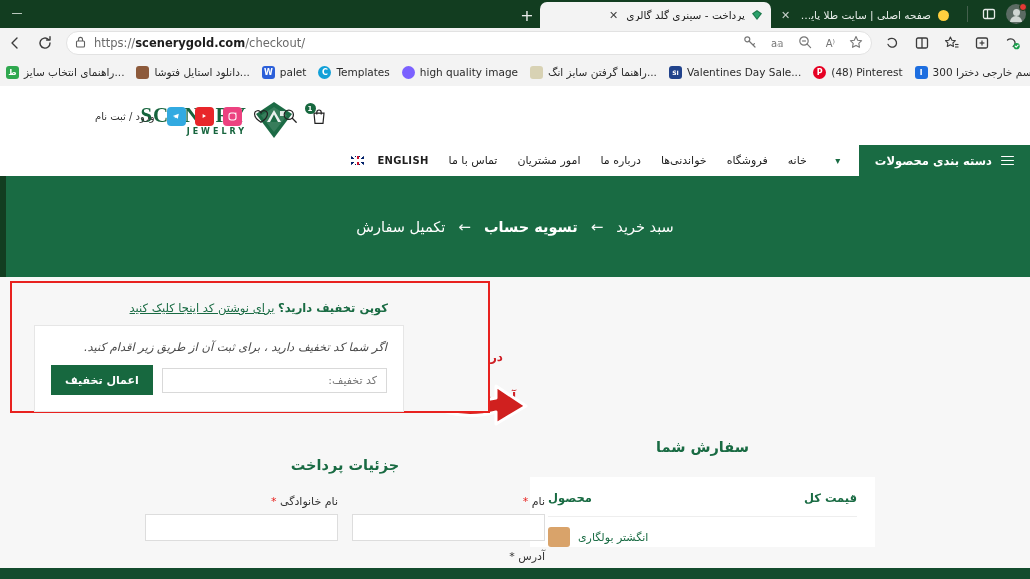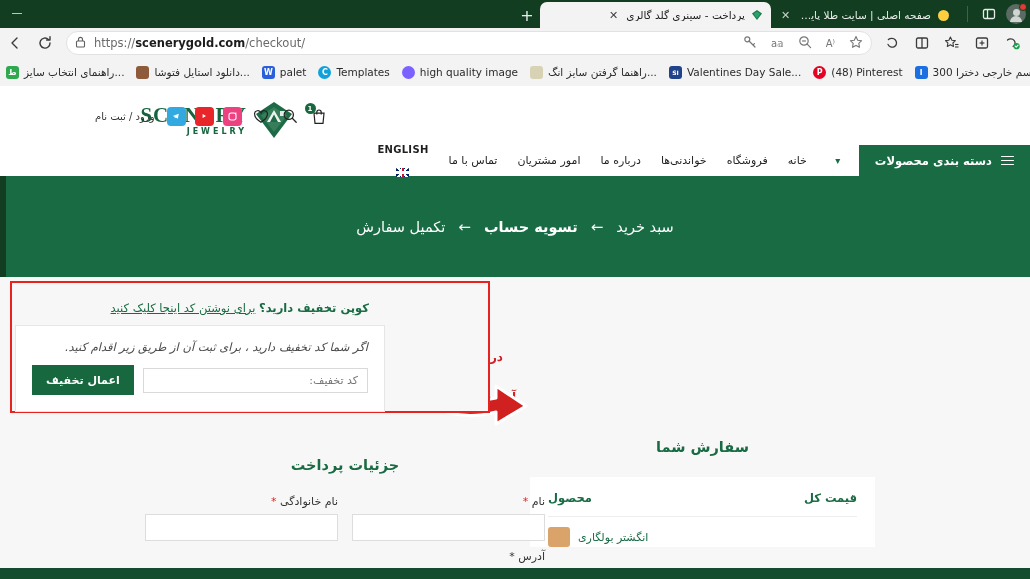--- a/index.html
+++ b/index.html
@@ -91,21 +91,21 @@
   .menubar{height:31px;background:#fff;display:flex;align-items:stretch;justify-content:flex-start;position:relative;}
   .cat-btn{
     background:#196b43;color:#fff;display:flex;align-items:center;gap:9px;
     padding:0 16px;font-size:11.5px;font-weight:700;min-width:112px;justify-content:center;
   }
   .burger{display:flex;flex-direction:column;gap:2.5px;}
   .burger i{display:block;width:13px;height:1.6px;background:#fff;border-radius:1px;}
   .chev{width:42px;display:flex;align-items:center;justify-content:center;color:#196b43;font-size:10px;}
   .menu-items{display:flex;align-items:center;gap:0;font-size:11px;color:#1f1f1f;}
   .mi{padding:0 10px;white-space:nowrap;}
-  .mi.english{display:flex;align-items:center;gap:13px;font-weight:700;font-size:10px;letter-spacing:.3px;flex-direction:column;}
+  .mi.english{display:flex;align-items:center;gap:13px;font-weight:700;font-size:10px;letter-spacing:.3px;}
   .flag{width:13px;height:9px;background:linear-gradient(#012169 0 100%);position:relative;border-radius:1px;overflow:hidden;}
   .flag:before{content:"";position:absolute;inset:0;background:
      linear-gradient(45deg,transparent 43%,#fff 43%,#fff 57%,transparent 57%),
      linear-gradient(-45deg,transparent 43%,#fff 43%,#fff 57%,transparent 57%);}
   .flag:after{content:"";position:absolute;left:0;right:0;top:3px;height:3px;background:#fff;
      box-shadow:inset 0 0 0 0 #fff;}
   .flag .vbar{position:absolute;top:0;bottom:0;left:5px;width:3px;background:#fff;}
   .flag .vbar2{position:absolute;top:3.2px;left:0;right:0;height:2.4px;background:#c8102e;}
   .flag .vbar3{position:absolute;top:0;bottom:0;left:5.4px;width:2.2px;background:#c8102e;}
 
@@ -125,21 +125,21 @@
     font-size:15px;font-weight:700;margin:0 auto 12px auto;letter-spacing:1px;
   }
   .annot-text{color:#cf2127;font-size:12px;line-height:1.65;font-weight:600;}
   .arrow{position:absolute;right:500px;top:95px;width:130px;height:62px;}
 
   
   .coupon-wrap{
     position:absolute;left:10px;top:4px;width:480px;height:132px;
     border:2px solid #e8221f;background:#f7f7f7;box-sizing:border-box;
   }
-  .coupon-inner{position:absolute;left:3px;top:8px;width:370px;direction:rtl;}
+  .coupon-inner{position:absolute;left:22px;top:8px;width:370px;direction:rtl;}
   .coupon-top{
     background:#f7f7f7;padding:10px 16px 10px 16px;text-align:right;
     font-size:11.5px;color:#196b43;
   }
   .coupon-top .q{font-weight:700;}
   .coupon-top .lnk{text-decoration:underline;color:#196b43;}
   .coupon-box{
     background:#fff;border:1px solid #e6e6e6;padding:14px 16px 16px 16px;
   }
   .coupon-note{font-size:11.5px;color:#4a4a4a;text-align:right;margin-bottom:11px;font-style:italic;}

